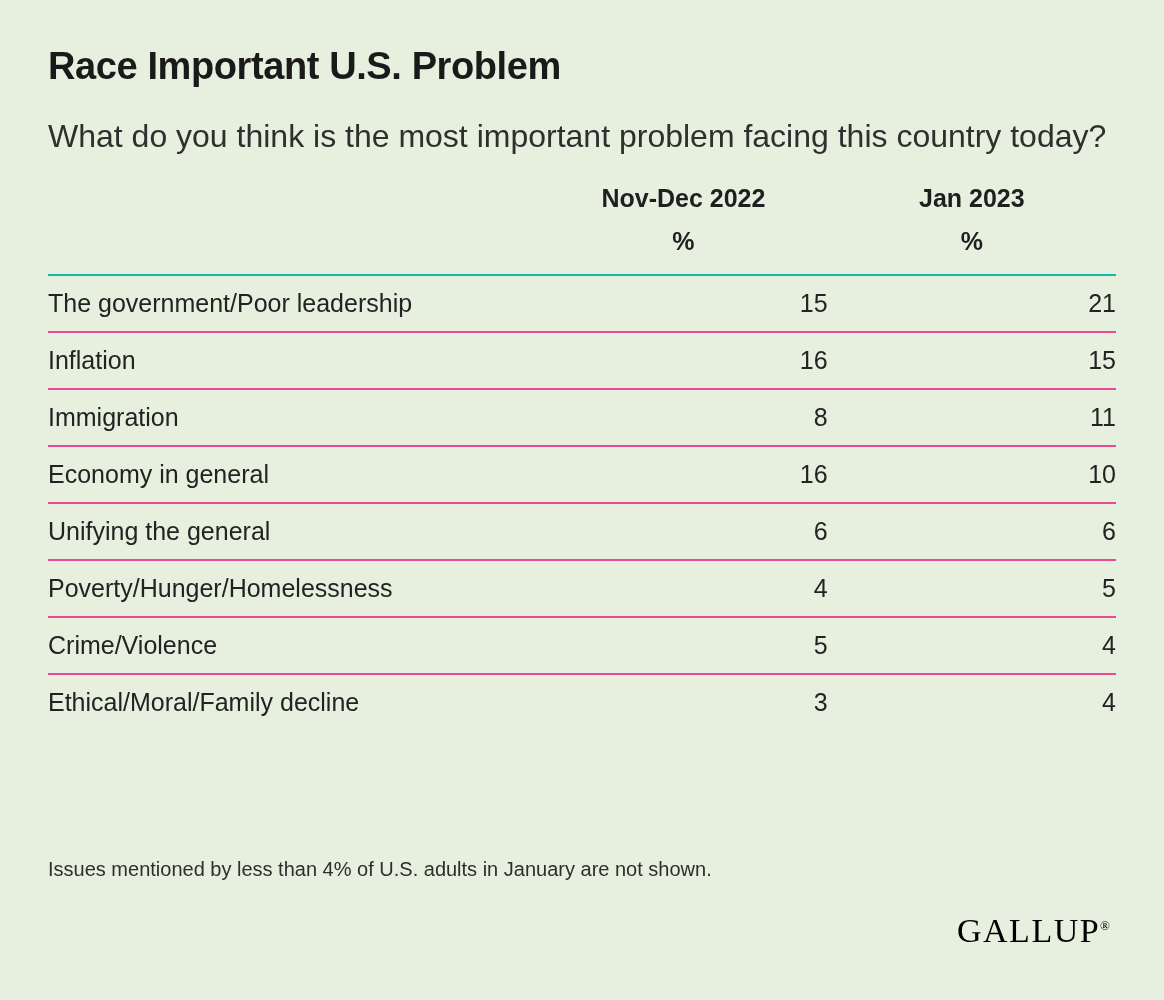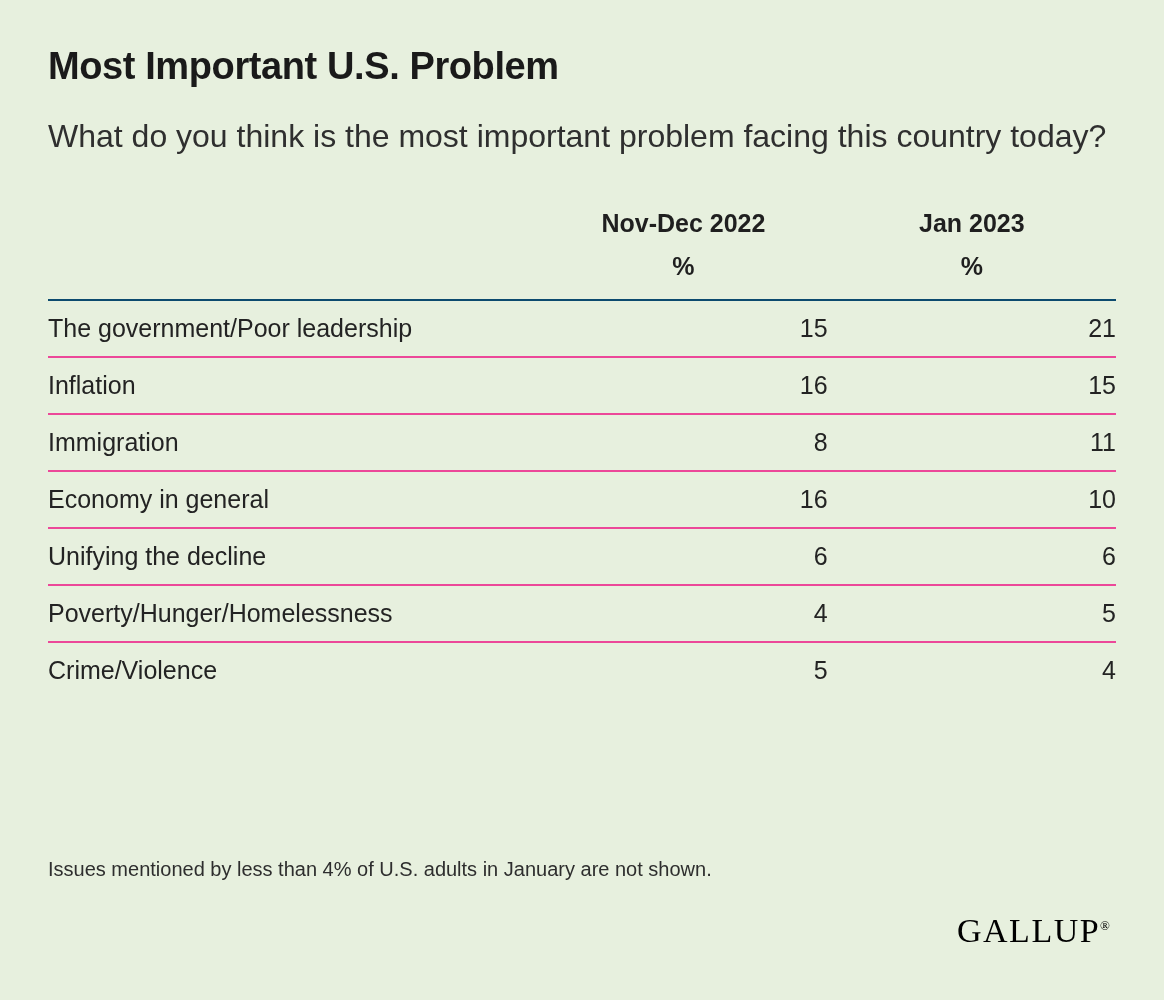--- a/index.html
+++ b/index.html
@@ -32,21 +32,21 @@
   .subtitle {
     font-size: 32px;
     font-weight: 400;
     color: #2f2f2f;
     margin-top: 26px;
     line-height: 1.3;
   }
   table.data {
     width: 1068px;
     border-collapse: collapse;
-    margin-top: 52px;
+    margin-top: 27px;
     table-layout: fixed;
   }
   table.data col.c0 { width: 46%; }
   table.data col.c1 { width: 27%; }
   table.data col.c2 { width: 27%; }
 
   table.data th.period {
     font-size: 25px;
     font-weight: bold;
     color: #1f1f1f;
@@ -64,21 +64,21 @@
     padding: 0 0 18px 0;
   }
 
   table.data tbody tr td {
     border-top: 2px solid #ec4899;
     padding: 13px 0;
     font-size: 25px;
     color: #232323;
   }
   table.data tbody tr:first-child td {
-    border-top: 2px solid #0c4a6e;
+    border-top: 2px solid #14b8a6;
   }
   td.label {
     text-align: left;
     padding-right: 20px;
     line-height: 1.15;
   }
   td.value {
     text-align: right;
   }
 
@@ -102,21 +102,21 @@
     font-size: 13px;
     vertical-align: super;
     letter-spacing: 0;
   }
 </style>
 </head>
 <body>
 
 <div class="page">
 
-  <h1 class="title">Most Important U.S. Problem</h1>
+  <h1 class="title">Race Important U.S. Problem</h1>
 
   <div class="subtitle">What do you think is the most important problem facing this country today?</div>
 
   <table class="data">
     <colgroup>
       <col class="c0">
       <col class="c1">
       <col class="c2">
     </colgroup>
     <thead>
@@ -146,32 +146,37 @@
         <td class="label">Immigration</td>
         <td class="value">8</td>
         <td class="value">11</td>
       </tr>
       <tr>
         <td class="label">Economy in general</td>
         <td class="value">16</td>
         <td class="value">10</td>
       </tr>
       <tr>
-        <td class="label">Unifying the decline</td>
+        <td class="label">Unifying the general</td>
         <td class="value">6</td>
         <td class="value">6</td>
       </tr>
       <tr>
         <td class="label">Poverty/Hunger/Homelessness</td>
         <td class="value">4</td>
         <td class="value">5</td>
       </tr>
       <tr>
         <td class="label">Crime/Violence</td>
         <td class="value">5</td>
+        <td class="value">4</td>
+      </tr>
+      <tr>
+        <td class="label">Ethical/Moral/Family decline</td>
+        <td class="value">3</td>
         <td class="value">4</td>
       </tr>
     </tbody>
   </table>
 
   <div class="footnote">Issues mentioned by less than 4% of U.S. adults in January are not shown.</div>
 
   <div class="logo">
     <span>GALLUP</span><sup>®</sup>
   </div>

